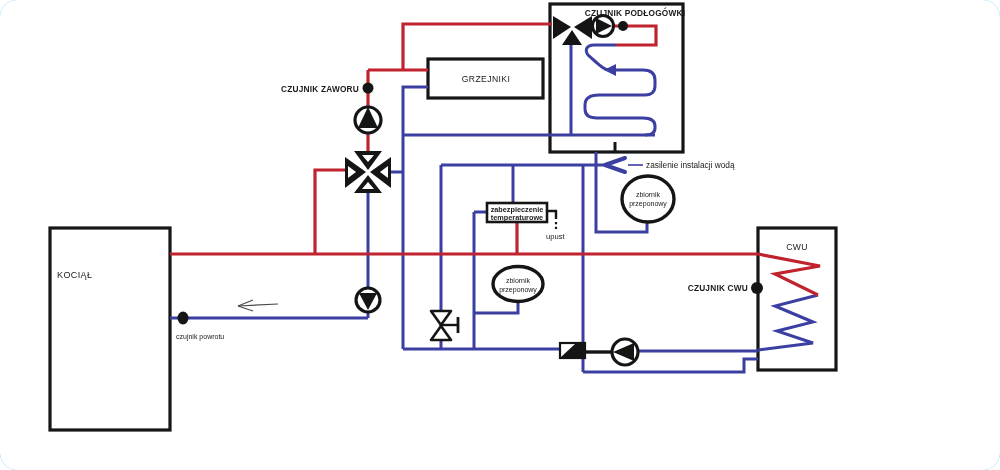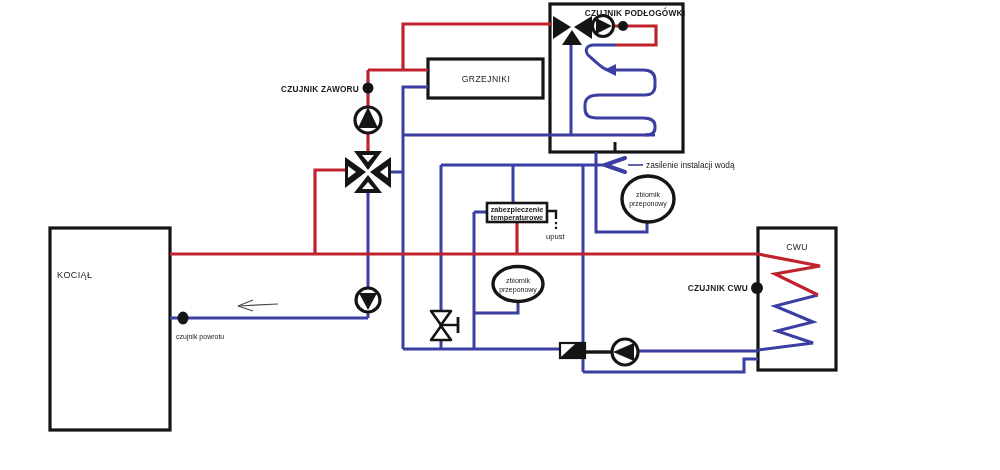--- a/index.html
+++ b/index.html
@@ -1,17 +1,17 @@
 <!DOCTYPE html>
 <html><head>
 <meta charset="utf-8">
 <style>
   html,body{margin:0;padding:0;background:#fff;}
   #stage{position:relative;width:1000px;height:470px;background:#0ea5e9;overflow:hidden;
-         font-family:"Liberation Sans", sans-serif;}
+         font-family:"Liberation Sans", sans-serif;border-radius:17px;}
   svg{display:block}
   text{fill:#1a1a1a;}
   .lbl-caps{font-size:8.3px;font-weight:600;letter-spacing:.2px;}
   .lbl-med{font-size:8.6px;font-weight:500;letter-spacing:.4px;}
   .lbl-small{font-size:7px;font-weight:400;}
   .lbl-tiny{font-size:7.3px;font-weight:600;}
   .lbl-plain{font-size:8.3px;font-weight:400;}
 </style>
 </head>
 <body>

